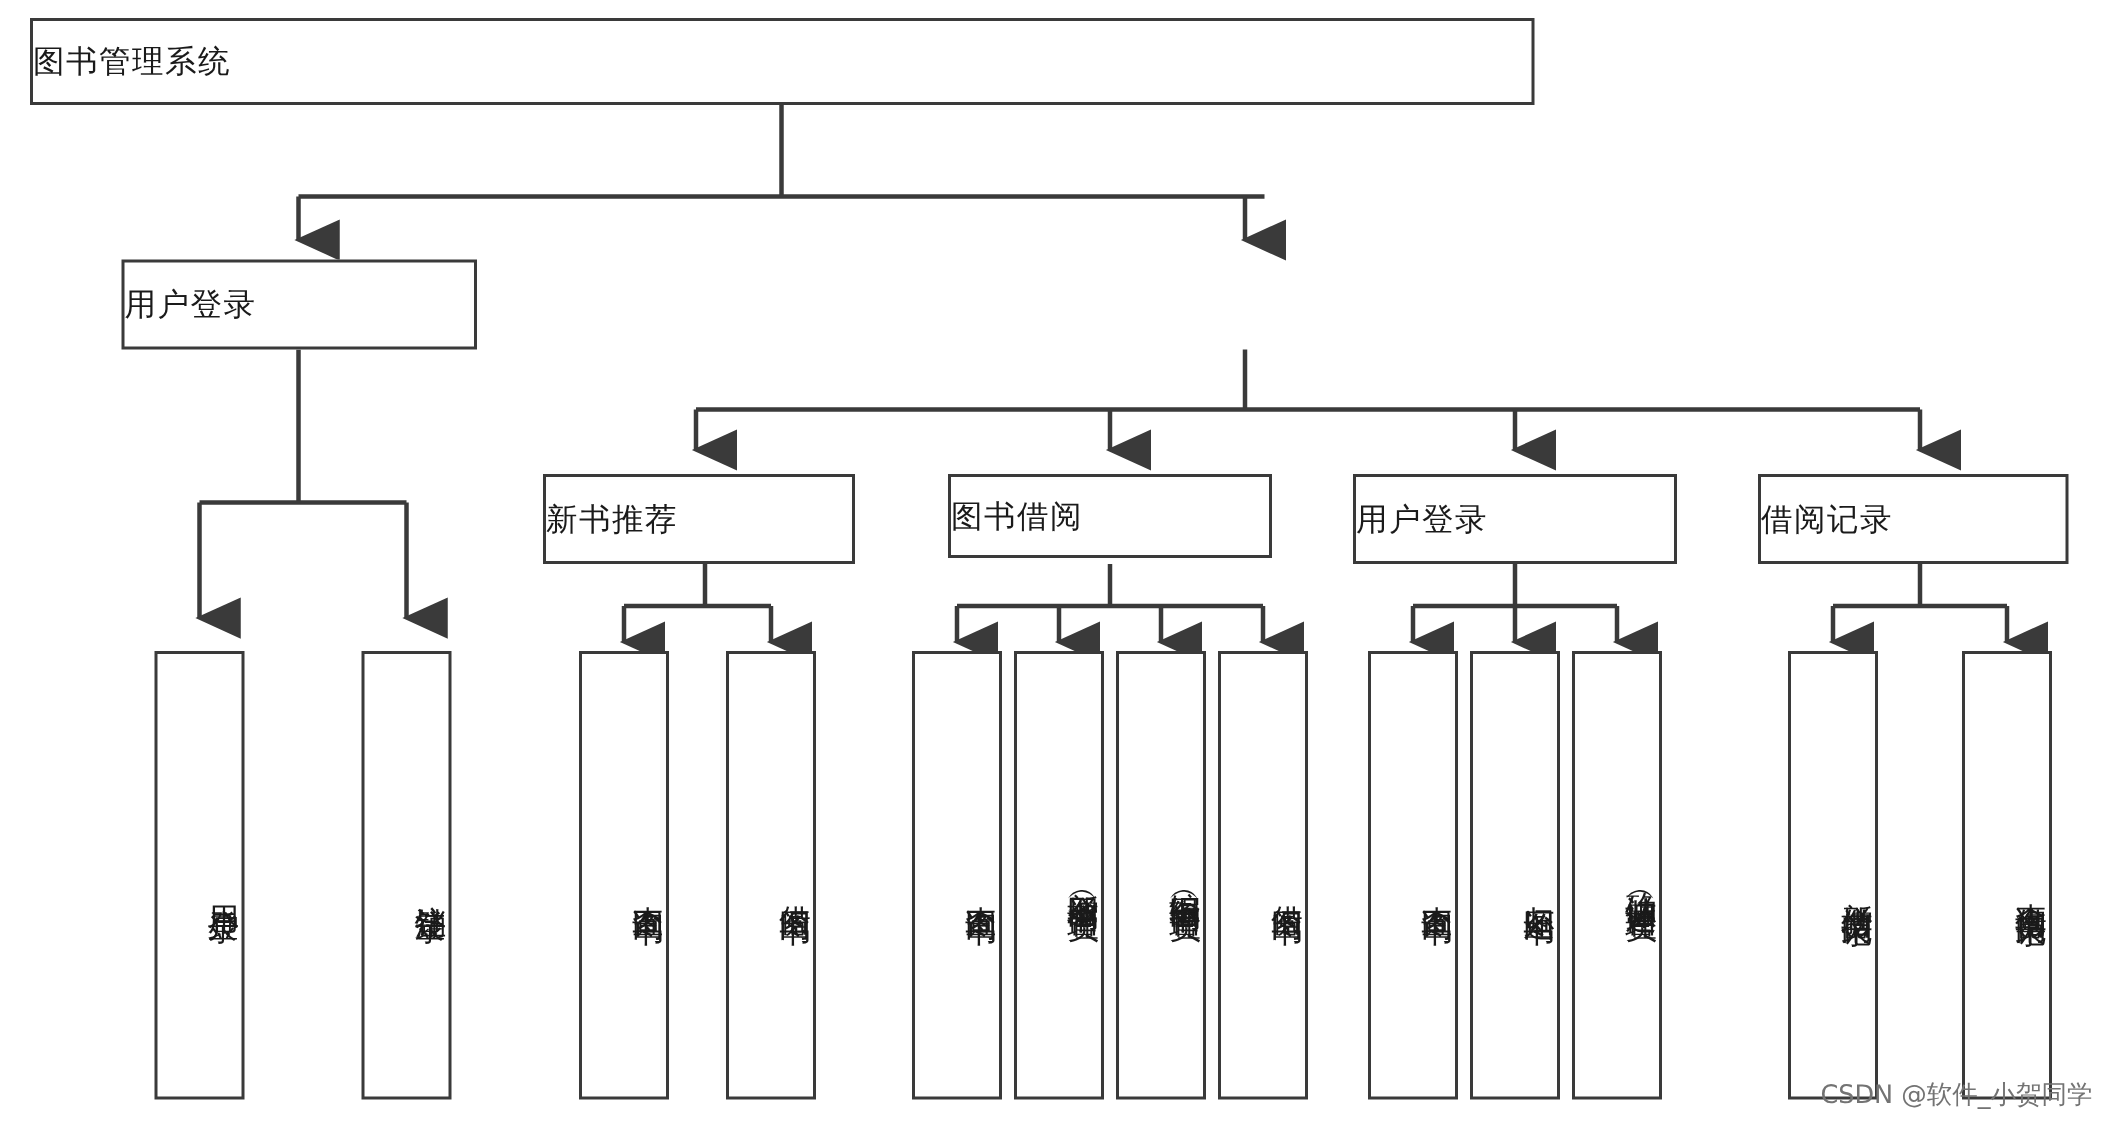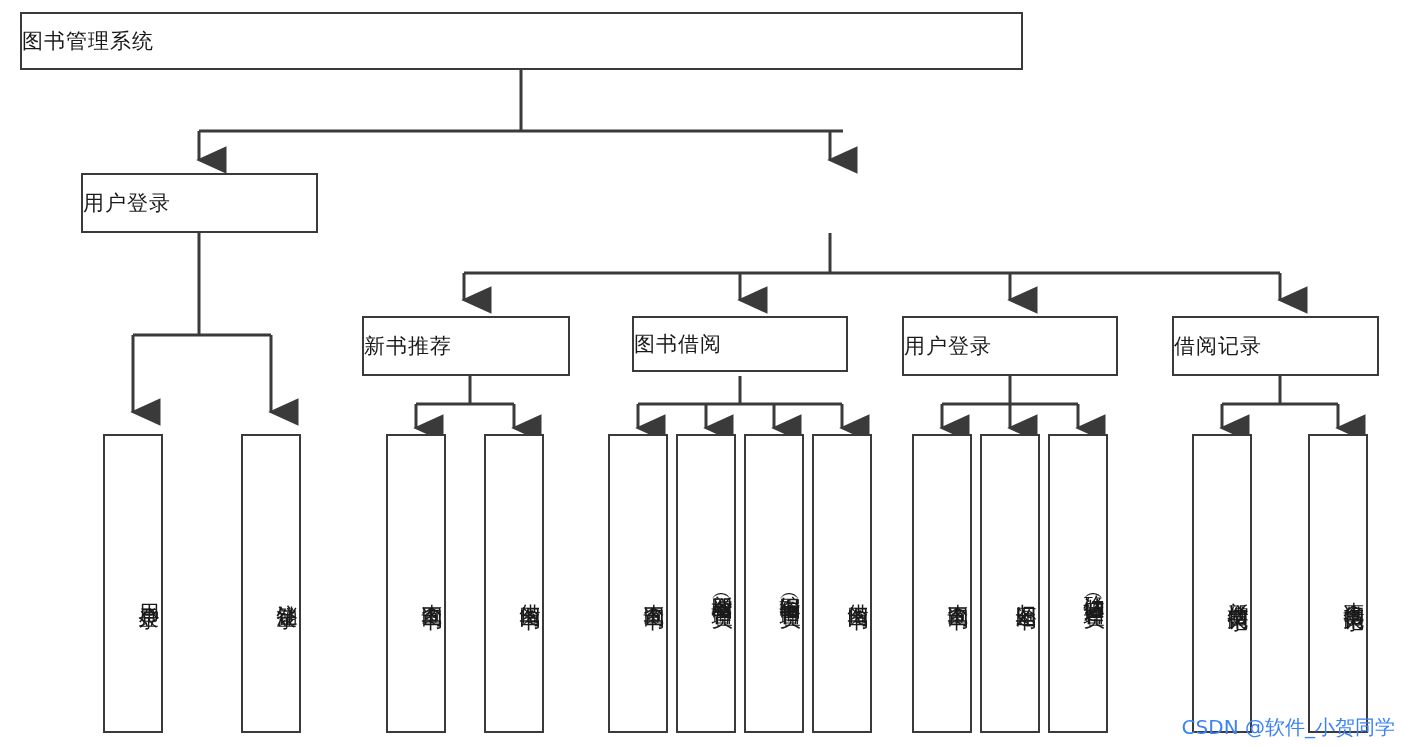--- a/index.html
+++ b/index.html
@@ -51,22 +51,22 @@
   }
   .node.vert .vlabel {
     writing-mode: vertical-rl;
     text-orientation: upright;
     white-space: nowrap;
   }
   #watermark {
     position: absolute;
     right: 10px;
     bottom: 6px;
-    font-size: 20px;
-    color: #3b82f6;
+    font-size: 17px;
+    color: #737373;
     z-index: 3;
     white-space: nowrap;
   }
 </style>
 </head>
 <body>
 
 <div id="canvas">
 
   <svg id="edges" viewBox="0 0 1405 747" xmlns="http://www.w3.org/2000/svg">

